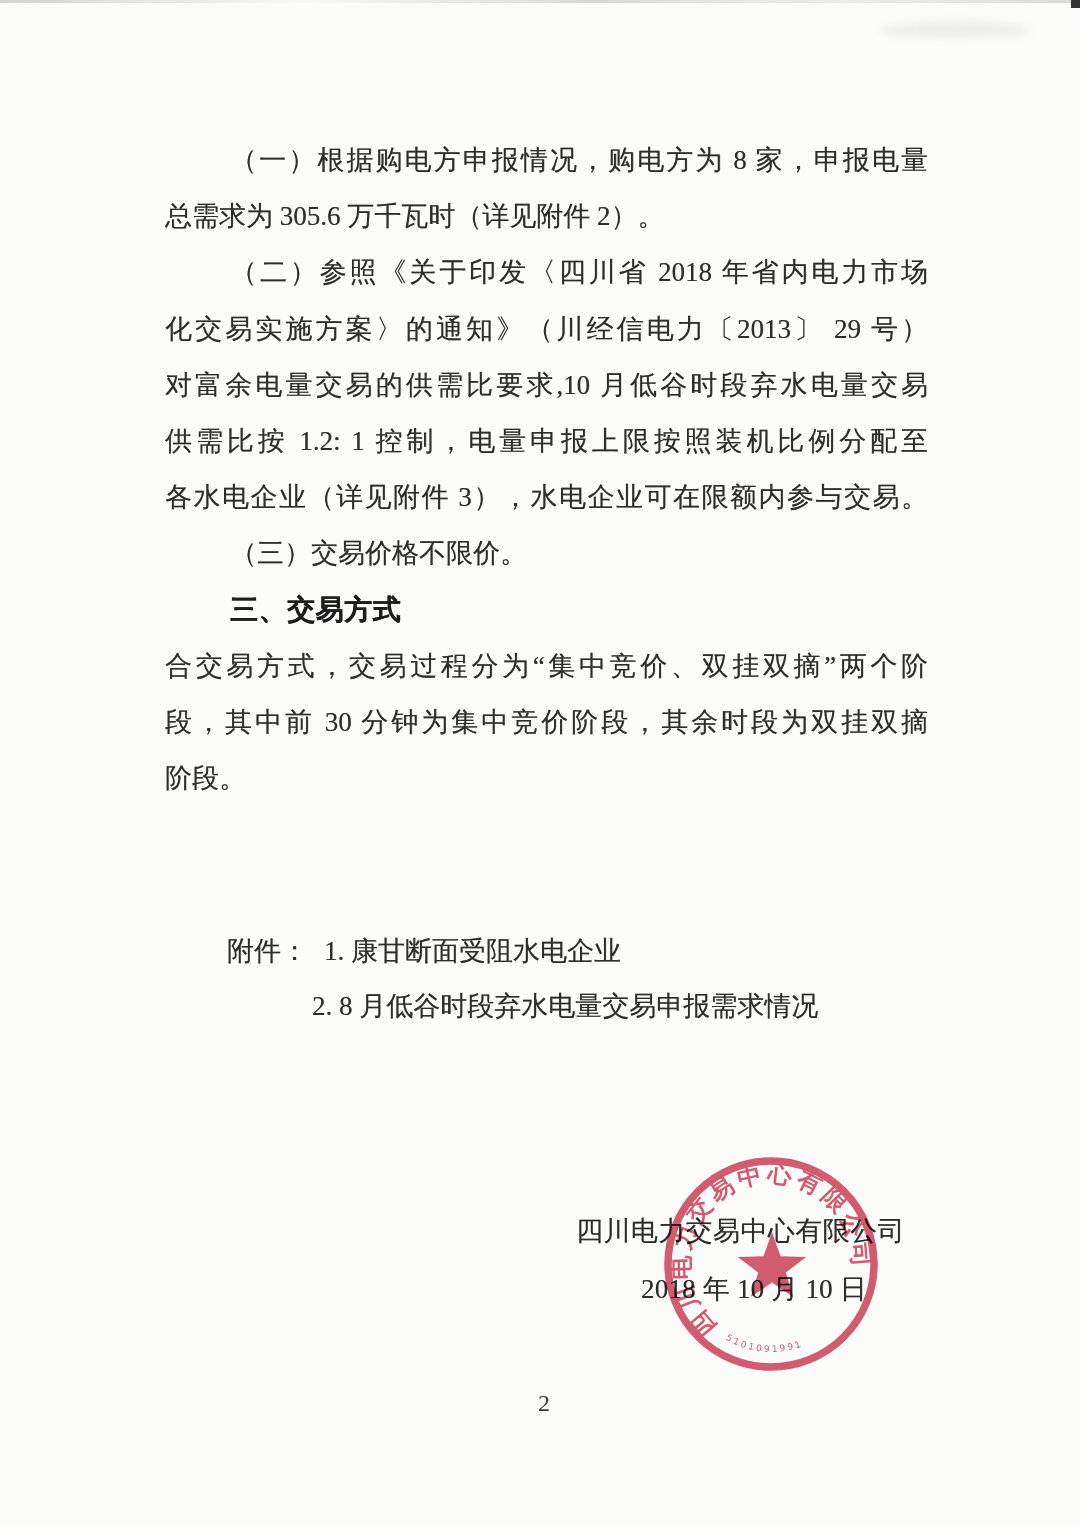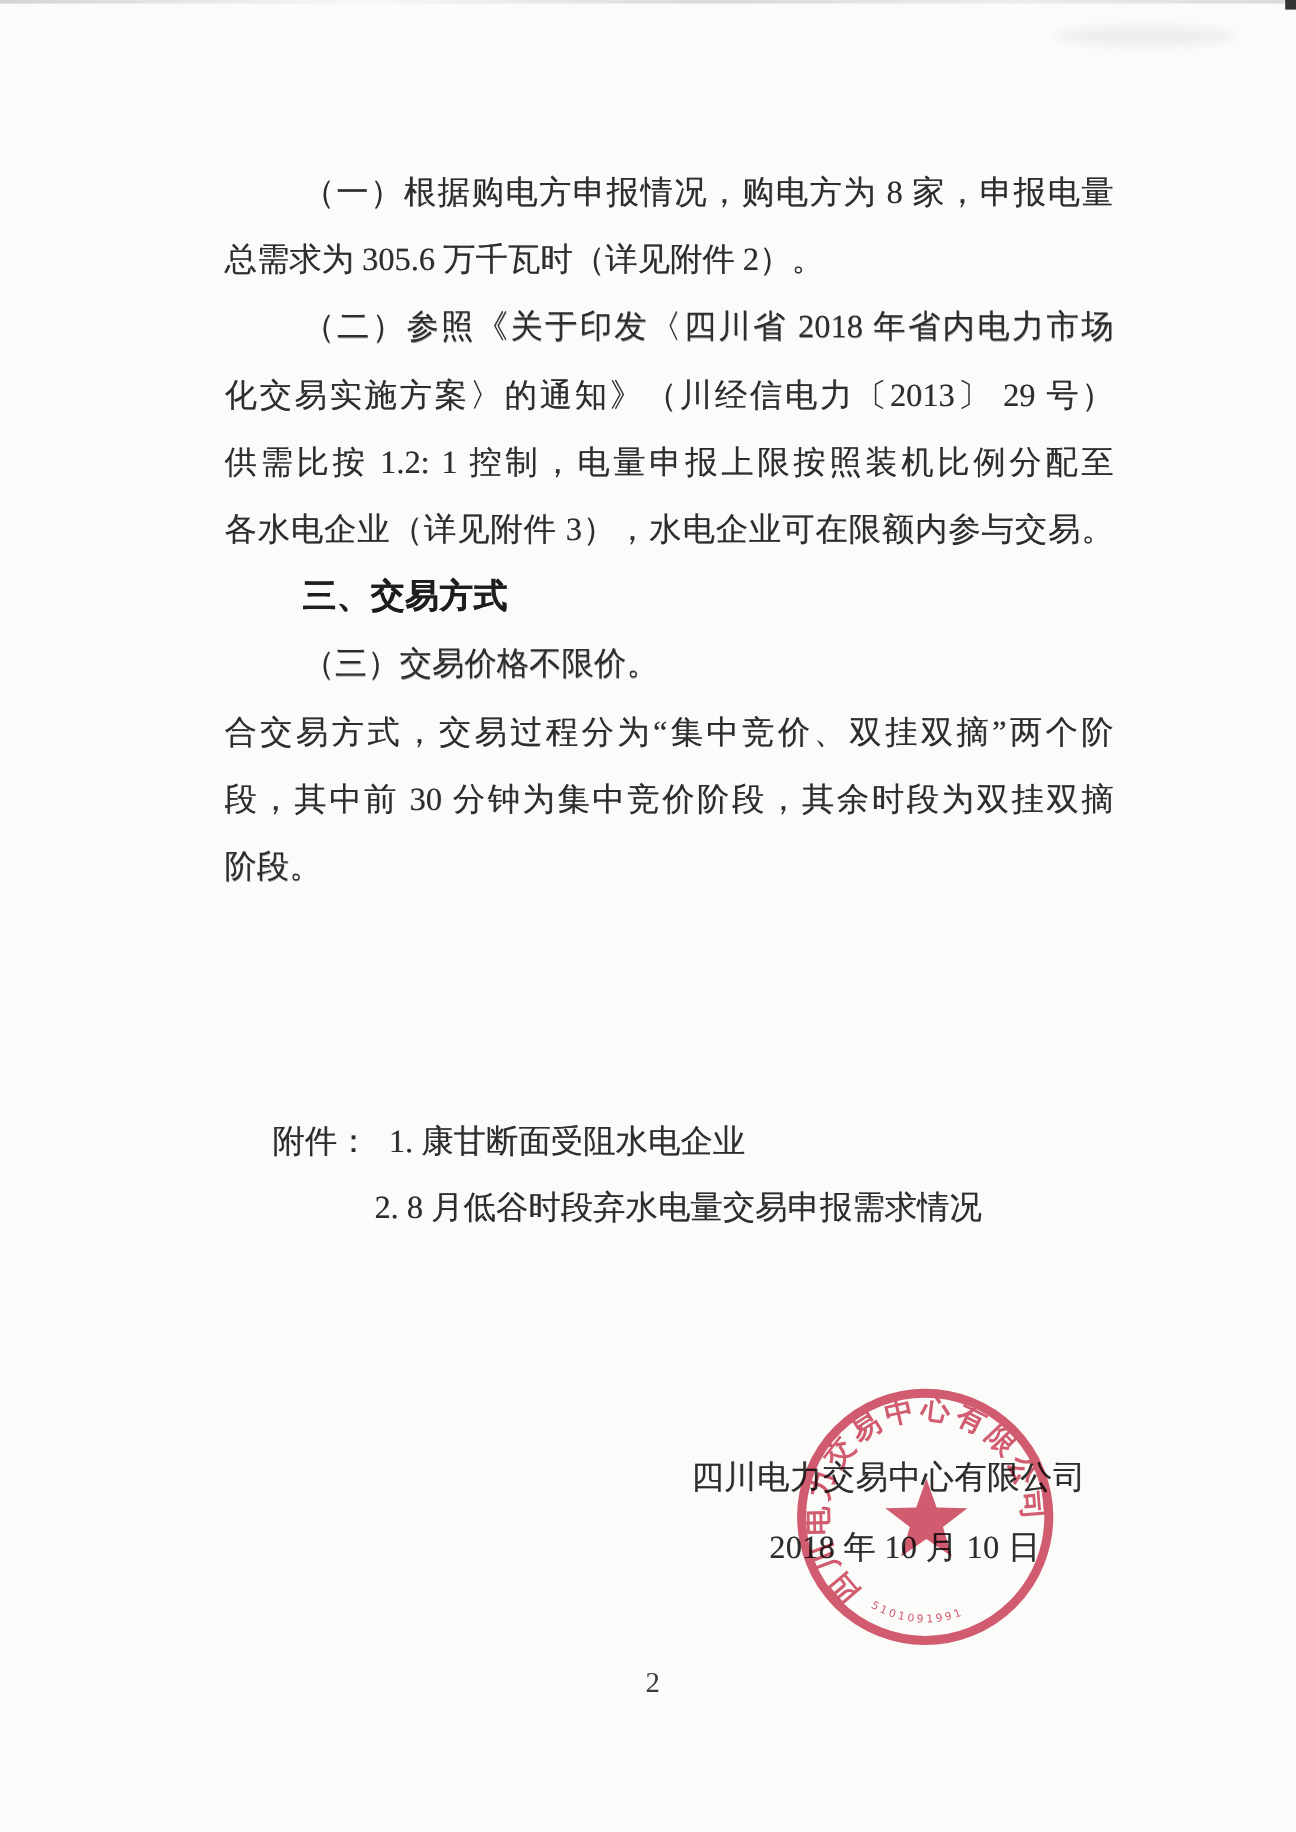--- a/index.html
+++ b/index.html
@@ -18,21 +18,21 @@
   .scan-corner-dot{ position:absolute; right:0; top:0; width:9px; height:8px; background:#343434; }
   .scan-smudge{ position:absolute; left:880px; top:22px; width:150px; height:16px;
     background:rgba(175,175,175,.18); border-radius:50%; filter:blur(4px); }
 
   
   .body-block{
     position:absolute; left:165px; top:132px; width:763px;
     font-size:27px; line-height:56.2px;
     text-shadow:.3px .3px 0 rgba(45,45,45,.5);
   }
-  .line{ white-space:nowrap;margin-left:22px; }
+  .line{ white-space:nowrap; }
   .line.fill{ white-space:normal; text-align:justify; text-align-last:justify; }
   .line.indent{ padding-left:65px; }
   .line.heading{
     font-family:"Liberation Sans","DejaVu Sans",sans-serif;
     font-weight:700; font-size:28px; color:#1d1d1d; letter-spacing:.5px;
     text-shadow:.4px 0 0 #1d1d1d;
   }
 
   
   .attachments{
@@ -79,24 +79,25 @@
 
   <div class="scan-topline"></div>
   <div class="scan-corner-dot"></div>
   <div class="scan-smudge"></div>
 
   <main class="body-block">
     <div class="line indent fill">（一）根据购电方申报情况，购电方为 8 家，申报电量</div>
     <div class="line">总需求为 305.6 万千瓦时（详见附件 2）。</div>
     <div class="line indent fill">（二）参照《关于印发〈四川省 2018 年省内电力市场</div>
     <div class="line fill">化交易实施方案〉的通知》（川经信电力〔2013〕 29 号）</div>
+    <div class="line fill">对富余电量交易的供需比要求,10 月低谷时段弃水电量交易</div>
     <div class="line fill">供需比按 1.2: 1 控制，电量申报上限按照装机比例分配至</div>
     <div class="line fill">各水电企业（详见附件 3），水电企业可在限额内参与交易。</div>
+    <div class="line indent">（三）交易价格不限价。</div>
     <div class="line indent heading">三、交易方式</div>
-    <div class="line indent">（三）交易价格不限价。</div>
     <div class="line fill">合交易方式，交易过程分为“集中竞价、双挂双摘”两个阶</div>
     <div class="line fill">段，其中前 30 分钟为集中竞价阶段，其余时段为双挂双摘</div>
     <div class="line">阶段。</div>
   </main>
 
   <section class="attachments">
     <div class="attach-row">
       <span>附件：</span><span class="attach-first-item">1. 康甘断面受阻水电企业</span>
     </div>
     <div class="attach-row attach-row-cont">2. 8 月低谷时段弃水电量交易申报需求情况</div>

